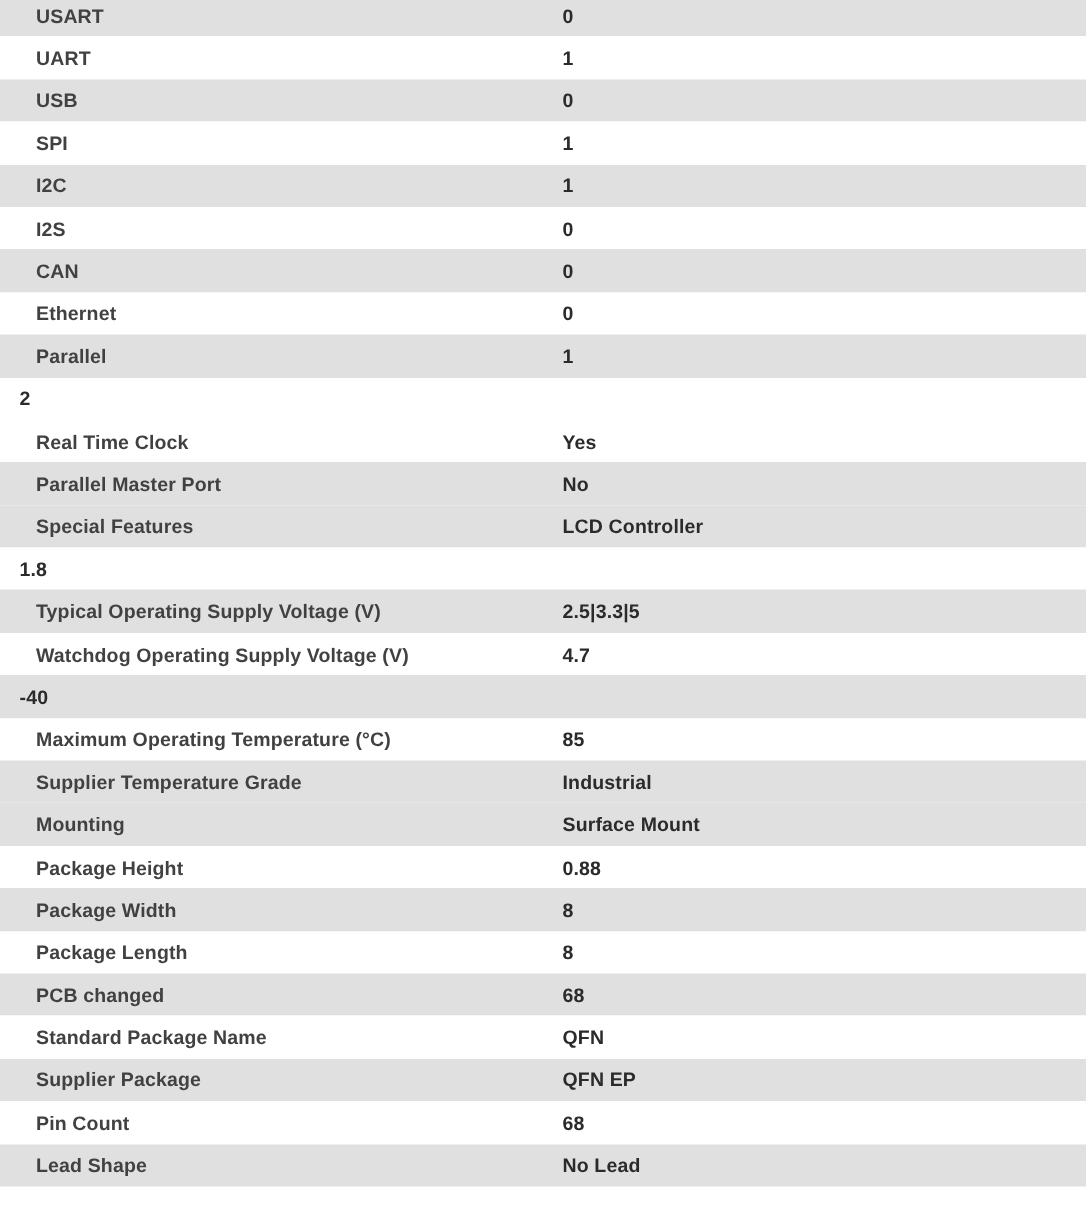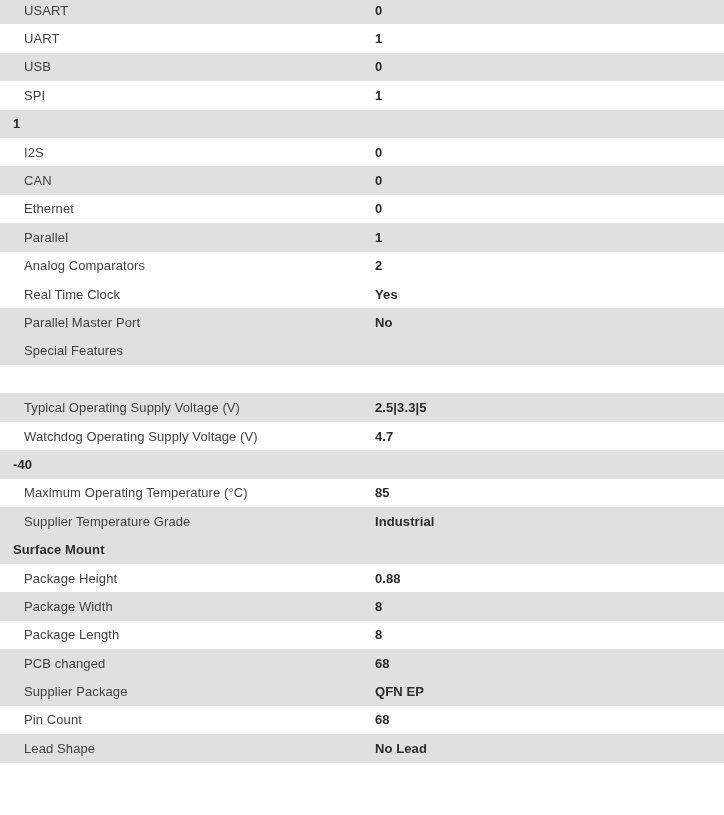--- a/index.html
+++ b/index.html
@@ -34,21 +34,21 @@
   .spec-cell {
     font-size: 13px;
     line-height: 1;
     white-space: nowrap;
     letter-spacing: 0.1px;
   }
   .spec-cell.label {
     width: 362px;
     padding-left: 24px;
     color: var(--label-color);
-    font-weight: 400;
+    font-weight: 700;
   }
   .spec-cell.value {
     flex: 1;
     padding-left: 13px;
     color: var(--value-color);
     font-weight: 700;
   }
 </style>
 </head>
 <body>
@@ -68,20 +68,21 @@
     <div class="spec-cell label">USB</div>
     <div class="spec-cell value">0</div>
   </div>
 
   <div class="spec-row">
     <div class="spec-cell label">SPI</div>
     <div class="spec-cell value">1</div>
   </div>
 
   <div class="spec-row shaded">
+    <div class="spec-cell label">I2C</div>
     <div class="spec-cell value">1</div>
   </div>
 
   <div class="spec-row">
     <div class="spec-cell label">I2S</div>
     <div class="spec-cell value">0</div>
   </div>
 
   <div class="spec-row shaded">
     <div class="spec-cell label">CAN</div>
@@ -92,39 +93,40 @@
     <div class="spec-cell label">Ethernet</div>
     <div class="spec-cell value">0</div>
   </div>
 
   <div class="spec-row shaded">
     <div class="spec-cell label">Parallel</div>
     <div class="spec-cell value">1</div>
   </div>
 
   <div class="spec-row">
-    <div class="spec-cell label">Analog Comparators</div>
     <div class="spec-cell value">2</div>
   </div>
 
   <div class="spec-row">
     <div class="spec-cell label">Real Time Clock</div>
     <div class="spec-cell value">Yes</div>
   </div>
 
   <div class="spec-row shaded">
     <div class="spec-cell label">Parallel Master Port</div>
     <div class="spec-cell value">No</div>
   </div>
 
   <div class="spec-row shaded">
     <div class="spec-cell label">Special Features</div>
+    <div class="spec-cell value">LCD Controller</div>
   </div>
 
   <div class="spec-row">
+    <div class="spec-cell value">1.8</div>
   </div>
 
   <div class="spec-row shaded">
     <div class="spec-cell label">Typical Operating Supply Voltage (V)</div>
     <div class="spec-cell value">2.5|3.3|5</div>
   </div>
 
   <div class="spec-row">
     <div class="spec-cell label">Watchdog Operating Supply Voltage (V)</div>
     <div class="spec-cell value">4.7</div>
@@ -139,20 +141,21 @@
     <div class="spec-cell value">85</div>
   </div>
 
   <div class="spec-row shaded">
     <div class="spec-cell label">Supplier Temperature Grade</div>
     <div class="spec-cell value">Industrial</div>
   </div>
 
 
   <div class="spec-row shaded">
+    <div class="spec-cell label">Mounting</div>
     <div class="spec-cell value">Surface Mount</div>
   </div>
 
   <div class="spec-row">
     <div class="spec-cell label">Package Height</div>
     <div class="spec-cell value">0.88</div>
   </div>
 
   <div class="spec-row shaded">
     <div class="spec-cell label">Package Width</div>
@@ -162,20 +165,24 @@
   <div class="spec-row">
     <div class="spec-cell label">Package Length</div>
     <div class="spec-cell value">8</div>
   </div>
 
   <div class="spec-row shaded">
     <div class="spec-cell label">PCB changed</div>
     <div class="spec-cell value">68</div>
   </div>
 
+  <div class="spec-row">
+    <div class="spec-cell label">Standard Package Name</div>
+    <div class="spec-cell value">QFN</div>
+  </div>
 
   <div class="spec-row shaded">
     <div class="spec-cell label">Supplier Package</div>
     <div class="spec-cell value">QFN EP</div>
   </div>
 
   <div class="spec-row">
     <div class="spec-cell label">Pin Count</div>
     <div class="spec-cell value">68</div>
   </div>

